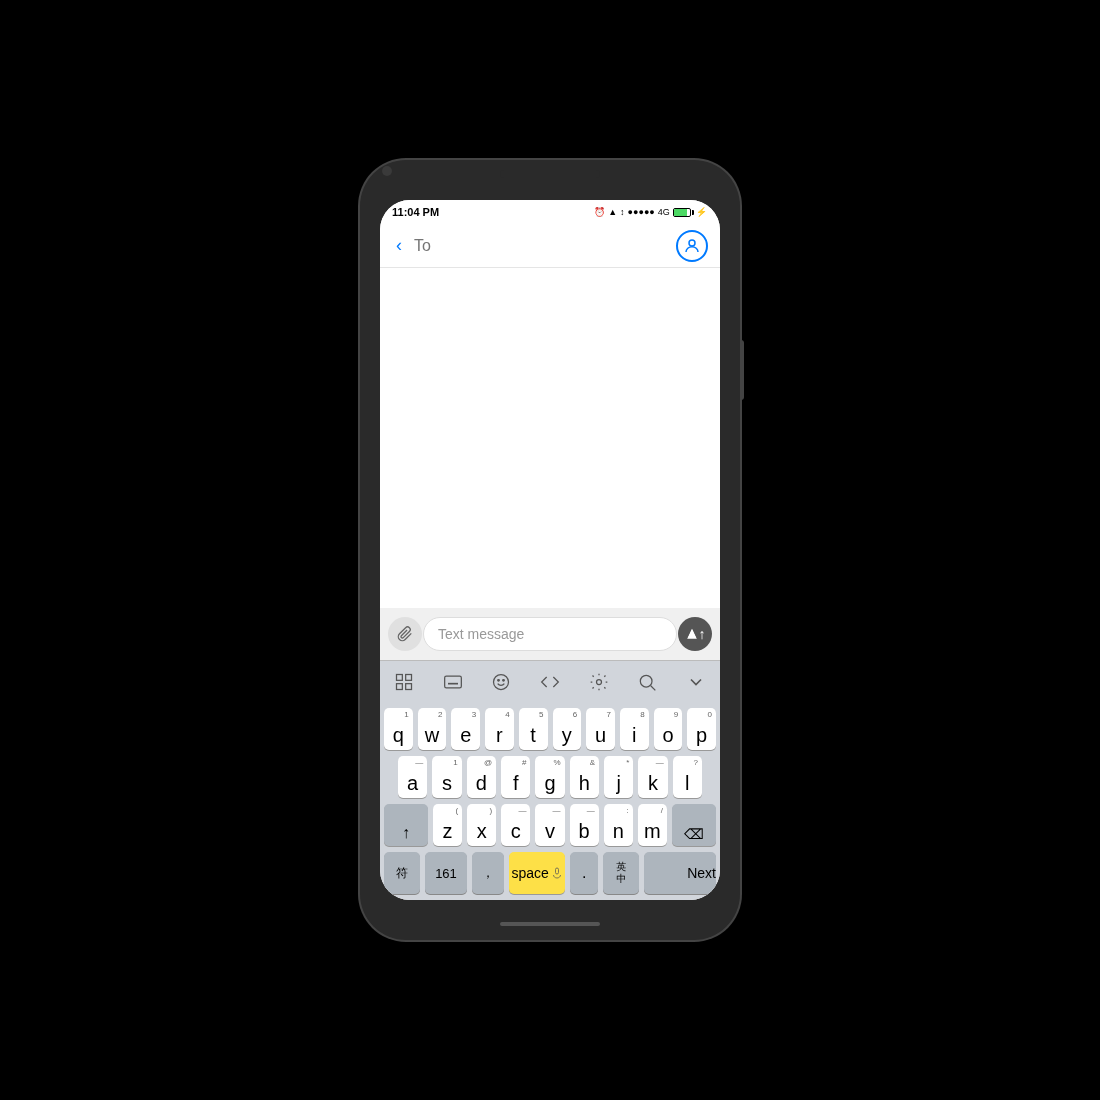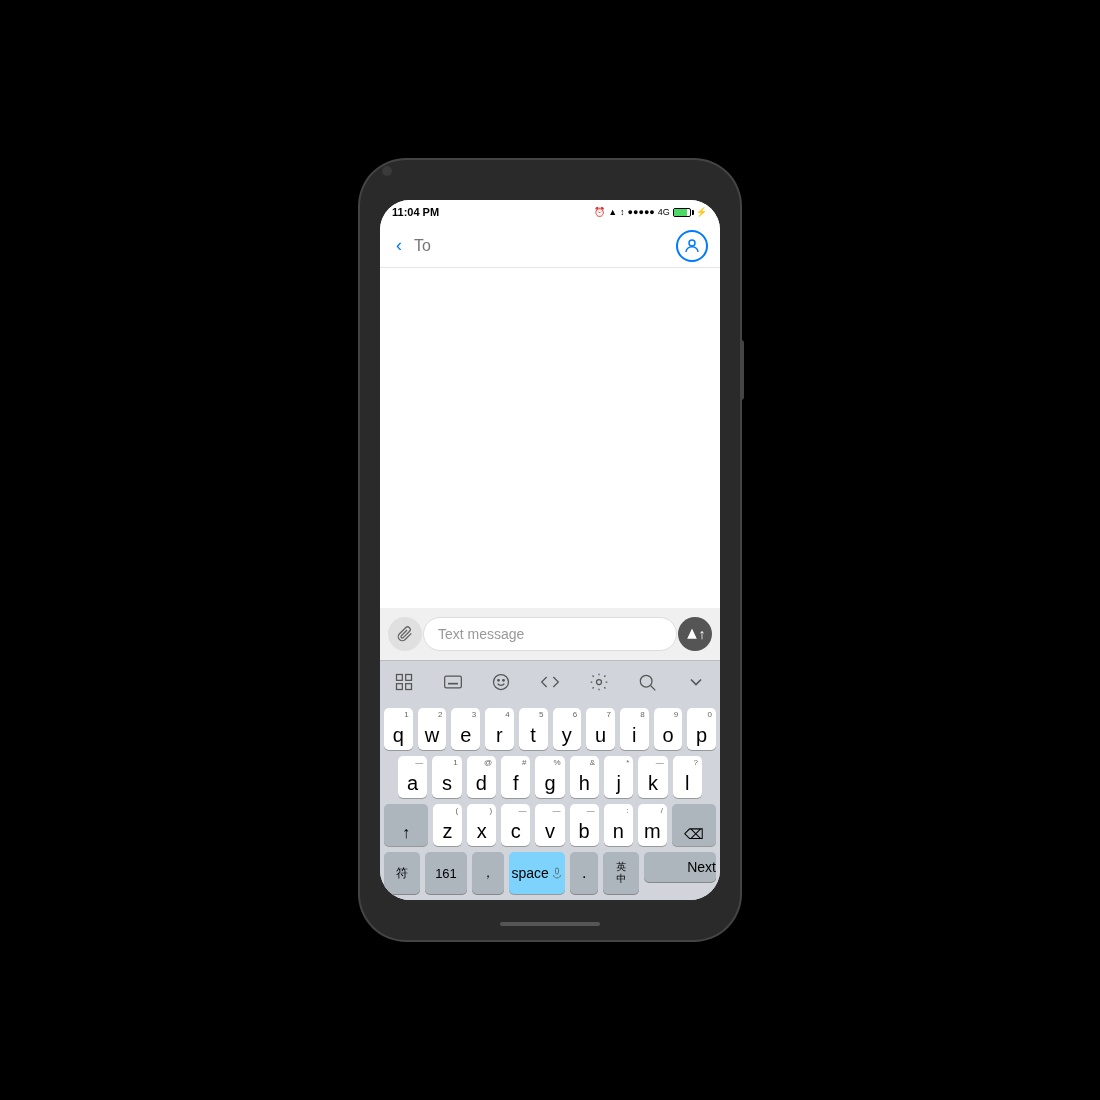--- a/index.html
+++ b/index.html
@@ -330,35 +330,35 @@
       box-shadow: 0 1px 0 #888;
       font-size: 13px;
       color: #000;
       padding: 0 6px;
       flex: 1;
     }
 
     .key-space-bar {
       flex: 3;
       height: 42px;
-      background: #7dd3fc;
+      background: #fde047;
       border-radius: 5px;
       display: flex;
       align-items: center;
       justify-content: center;
       cursor: pointer;
       box-shadow: 0 1px 0 #999;
       font-size: 14px;
       color: #000;
       gap: 2px;
     }
 
     .key-next {
       flex: 1;
-      height: 30px;
+      height: 42px;
       background: #adb5bd;
       border-radius: 5px;
       display: flex;
       align-items: center;
       justify-content: center;
       cursor: pointer;
       box-shadow: 0 1px 0 #888;
       font-size: 14px;
       color: #000;
       padding-left: 43px;

